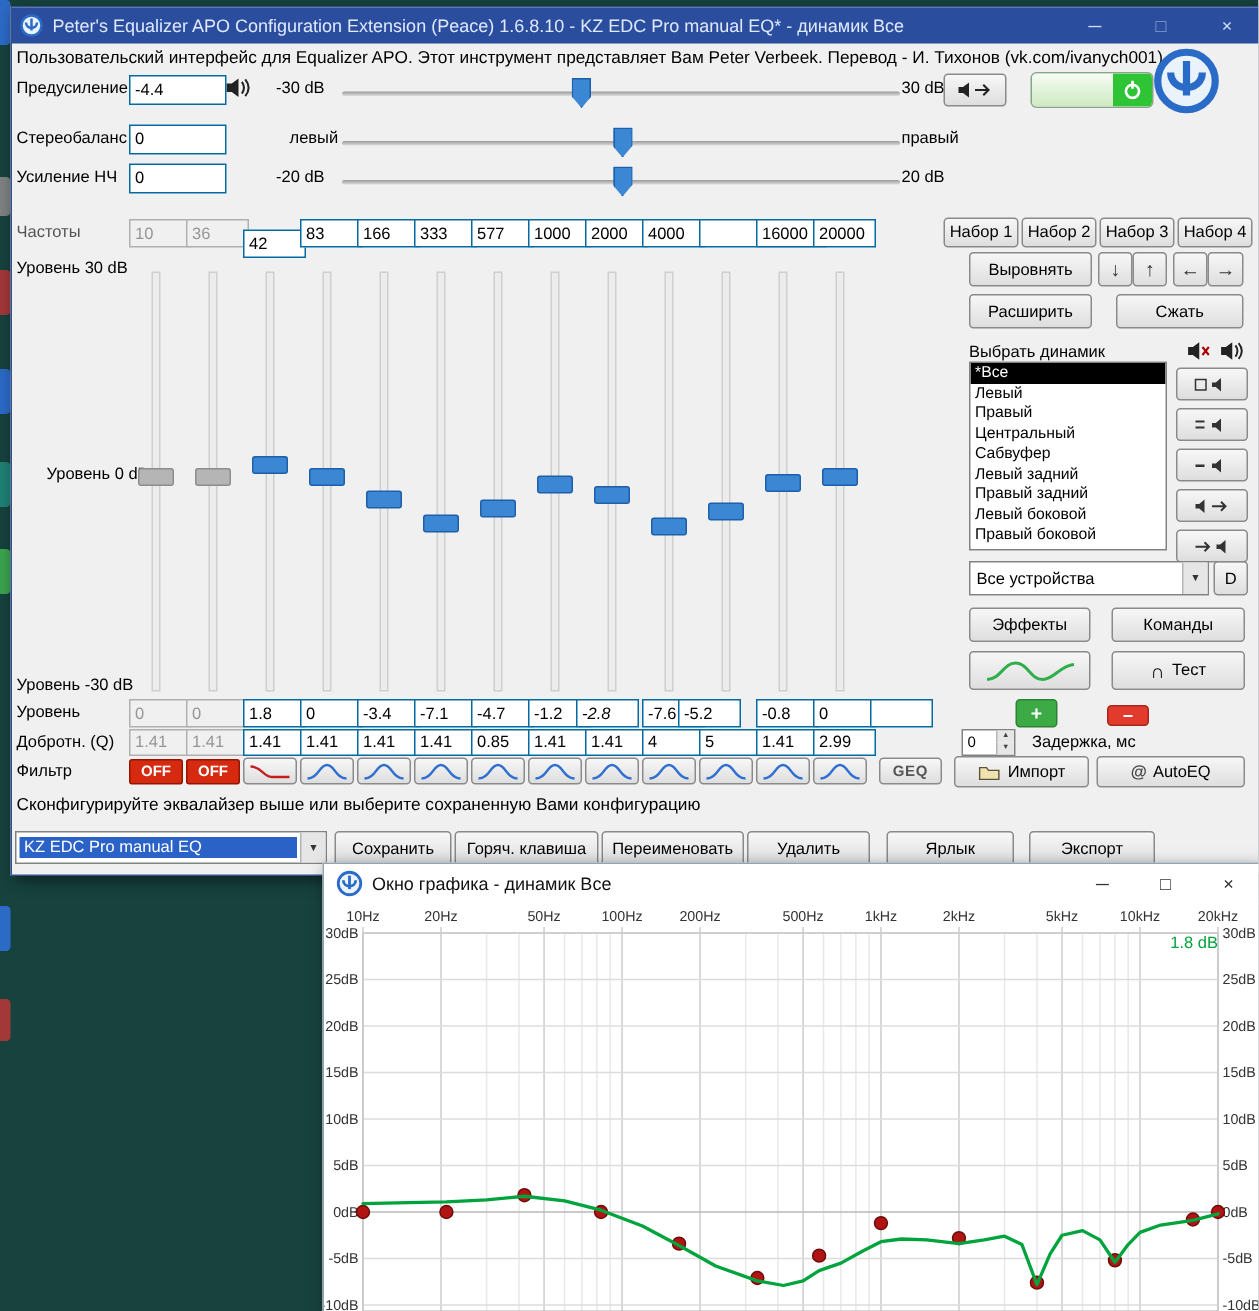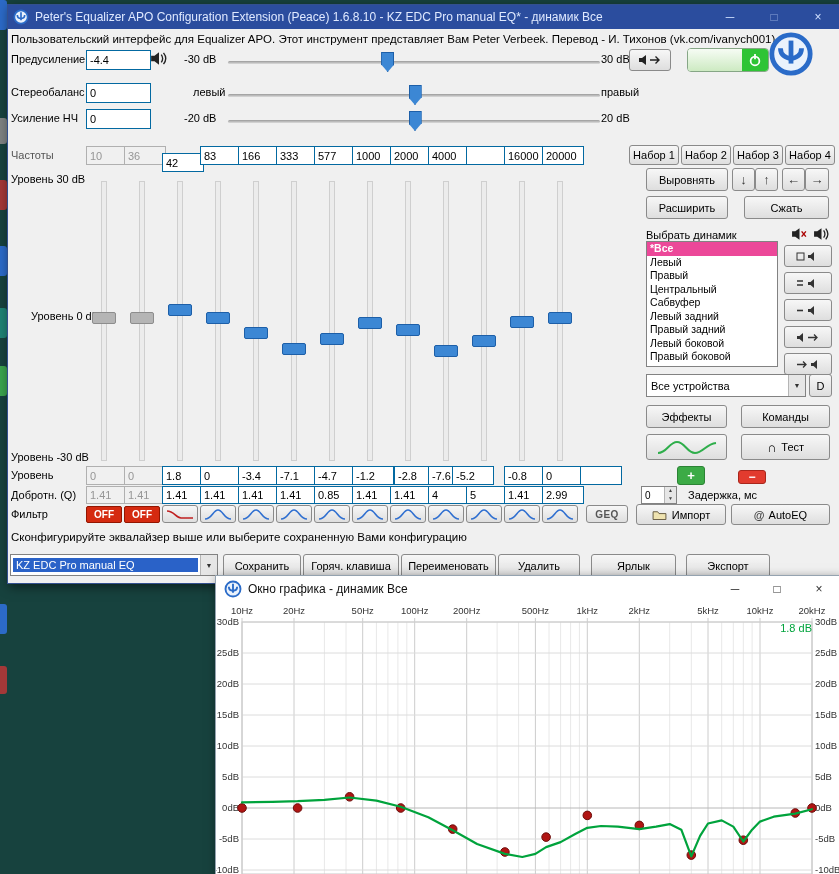--- a/index.html
+++ b/index.html
@@ -20,21 +20,21 @@
   .hthumb{position:absolute;width:11px;height:18px;background:#3c87d4;border:1px solid #1d5fa8;clip-path:polygon(0 0,100% 0,100% 62%,50% 100%,0 62%);}
   .vtrack{position:absolute;width:4px;height:278px;background:#ececec;border:1px solid #cfcfcf;}
   .vhandle{position:absolute;width:22px;height:10px;background:#3c87d4;border:1px solid #1d5fa8;border-radius:2px;}
   .vhandle.dis{background:#b5b5b5;border-color:#8d8d8d;}
   .offbtn{position:absolute;background:#d52a10;color:#fff;font-weight:bold;font-size:10px;display:flex;align-items:center;justify-content:center;border:1px solid #931500;border-radius:2px;}
   .plusbtn{background:#3cab46;color:#fff;font-weight:bold;font-size:13px;border:1px solid #2c8335;}
   .minusbtn{background:#e23b2e;color:#fff;font-weight:bold;font-size:12px;border:1px solid #a8261c;}
   .icon-wrap{position:absolute;display:flex;}
   #speaker-list{position:absolute;left:638px;top:236px;width:130px;height:124px;background:#fff;border:1px solid #828282;overflow:hidden;}
   .litem{height:13.5px;line-height:13.5px;font-size:10.5px;padding:0 3px;white-space:nowrap;color:#000;}
-  .litem.sel{background:#ec4899;color:#fff;font-weight:bold;}
+  .litem.sel{background:#000000;color:#fff;}
   .combo{position:absolute;background:#fff;border:1px solid #828282;display:flex;align-items:center;}
   .combo-text{flex:1;font-size:11px;padding-left:4px;white-space:nowrap;overflow:hidden;color:#000;}
   .preset-text{flex:1;margin:2px;background:#2a62c8;color:#fff;font-size:11px;padding:1px 3px;white-space:nowrap;overflow:hidden;}
   .combo-arrow{width:16px;align-self:stretch;display:flex;align-items:center;justify-content:center;font-size:7px;background:#e6e6e6;border-left:1px solid #b5b5b5;color:#333;}
   .spinner{position:absolute;background:#fff;border:1px solid #828282;display:flex;}
   .spinval{flex:1;font-size:10px;padding-left:3px;display:flex;align-items:center;color:#000;}
   .spincol{width:12px;display:flex;flex-direction:column;}
   .spin{flex:1;font-size:5px;line-height:7px;text-align:center;background:#e6e6e6;border-left:1px solid #b5b5b5;color:#444;}
   .toggle{position:absolute;width:80px;height:22px;border:1px solid #86a686;border-radius:4px;display:flex;overflow:hidden;background:#fff;}
   .toggle-left{flex:1;background:linear-gradient(#f6fcf4,#cdeac2);}
@@ -277,21 +277,21 @@
       <div class="vtrack" style="left: 549px; top: 176px;"></div>
       <div class="vhandle" style="left: 540px; top: 307px;"></div>
       <div class="input dis" style="left: 78px; top: 461px; width: 34px; height: 17px;">0</div>
       <div class="input dis" style="left: 116px; top: 461px; width: 34px; height: 17px;">0</div>
       <div class="input" style="left: 154px; top: 461px; width: 34px; height: 17px;">1.8</div>
       <div class="input" style="left: 192px; top: 461px; width: 34px; height: 17px;">0</div>
       <div class="input" style="left: 230px; top: 461px; width: 34px; height: 17px;">-3.4</div>
       <div class="input" style="left: 268px; top: 461px; width: 34px; height: 17px;">-7.1</div>
       <div class="input" style="left: 306px; top: 461px; width: 34px; height: 17px;">-4.7</div>
       <div class="input" style="left: 344px; top: 461px; width: 34px; height: 17px;">-1.2</div>
-      <div class="input" style="left: 386px; top: 461px; width: 34px; height: 17px;">-2.8</div>
+      <div class="input" style="left: 376px; top: 461px; width: 34px; height: 17px; font-style: italic;">-2.8</div>
       <div class="input" style="left: 420px; top: 461px; width: 34px; height: 17px;">-7.6</div>
       <div class="input" style="left: 444px; top: 461px; width: 34px; height: 17px;">-5.2</div>
       <div class="input" style="left: 496px; top: 461px; width: 34px; height: 17px;">-0.8</div>
       <div class="input" style="left: 534px; top: 461px; width: 34px; height: 17px;">0</div>
       <div class="input" style="left: 572px; top: 461px; width: 34px; height: 17px;"></div>
       <div class="input dis" style="left: 78px; top: 481px; width: 34px; height: 16px;">1.41</div>
       <div class="input dis" style="left: 116px; top: 481px; width: 34px; height: 16px;">1.41</div>
       <div class="input" style="left: 154px; top: 481px; width: 34px; height: 16px;">1.41</div>
       <div class="input" style="left: 192px; top: 481px; width: 34px; height: 16px;">1.41</div>
       <div class="input" style="left: 230px; top: 481px; width: 34px; height: 16px;">1.41</div>

